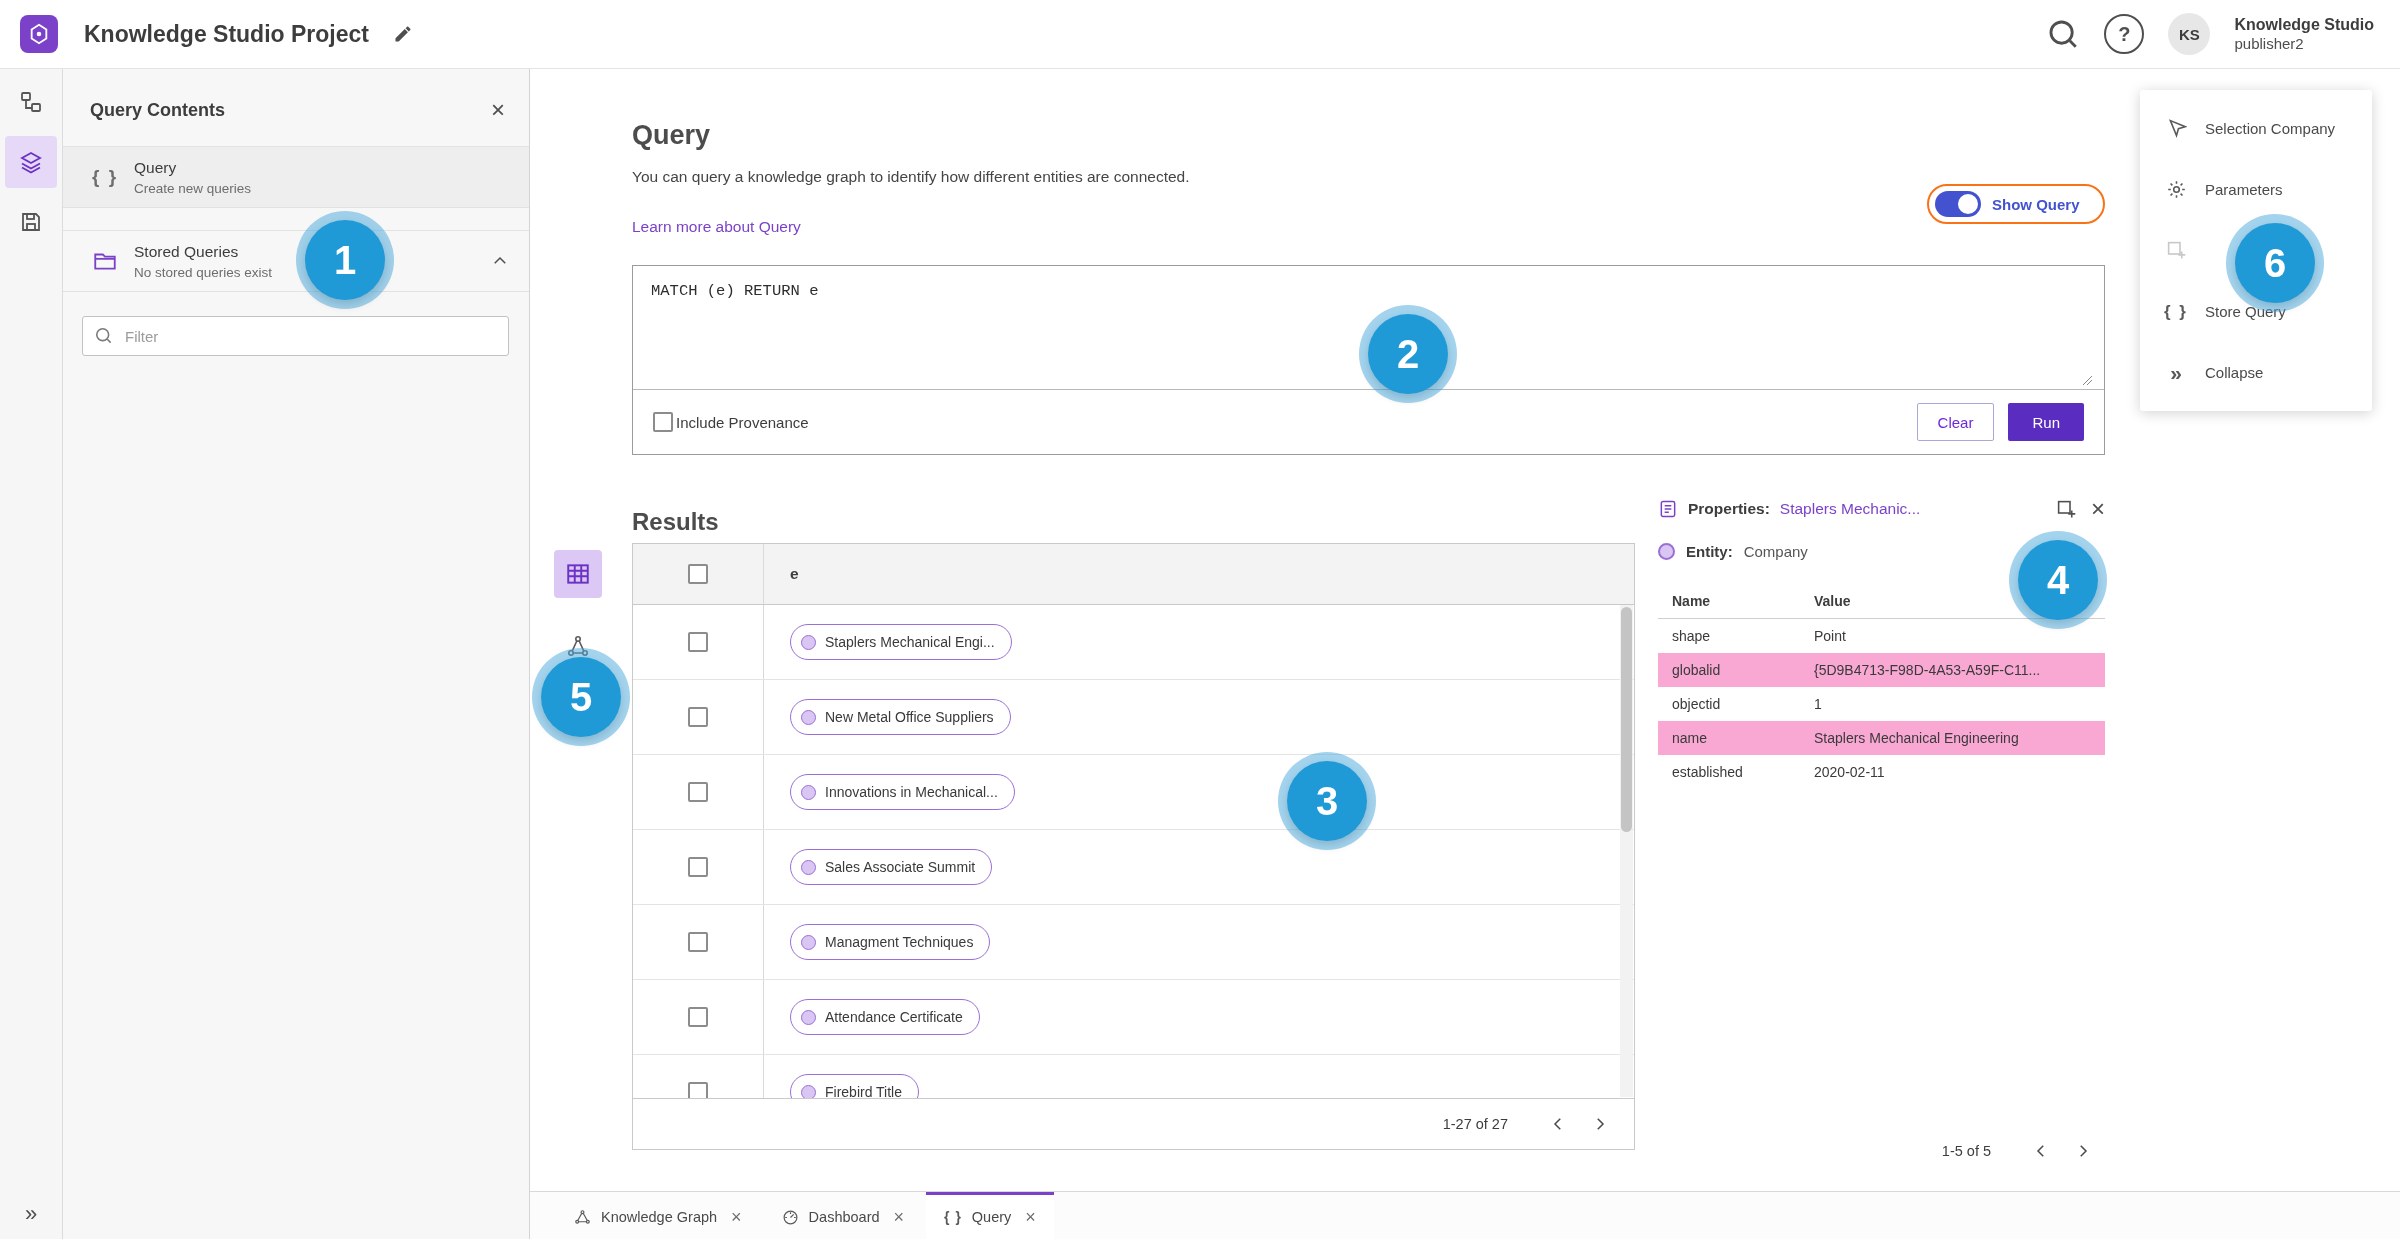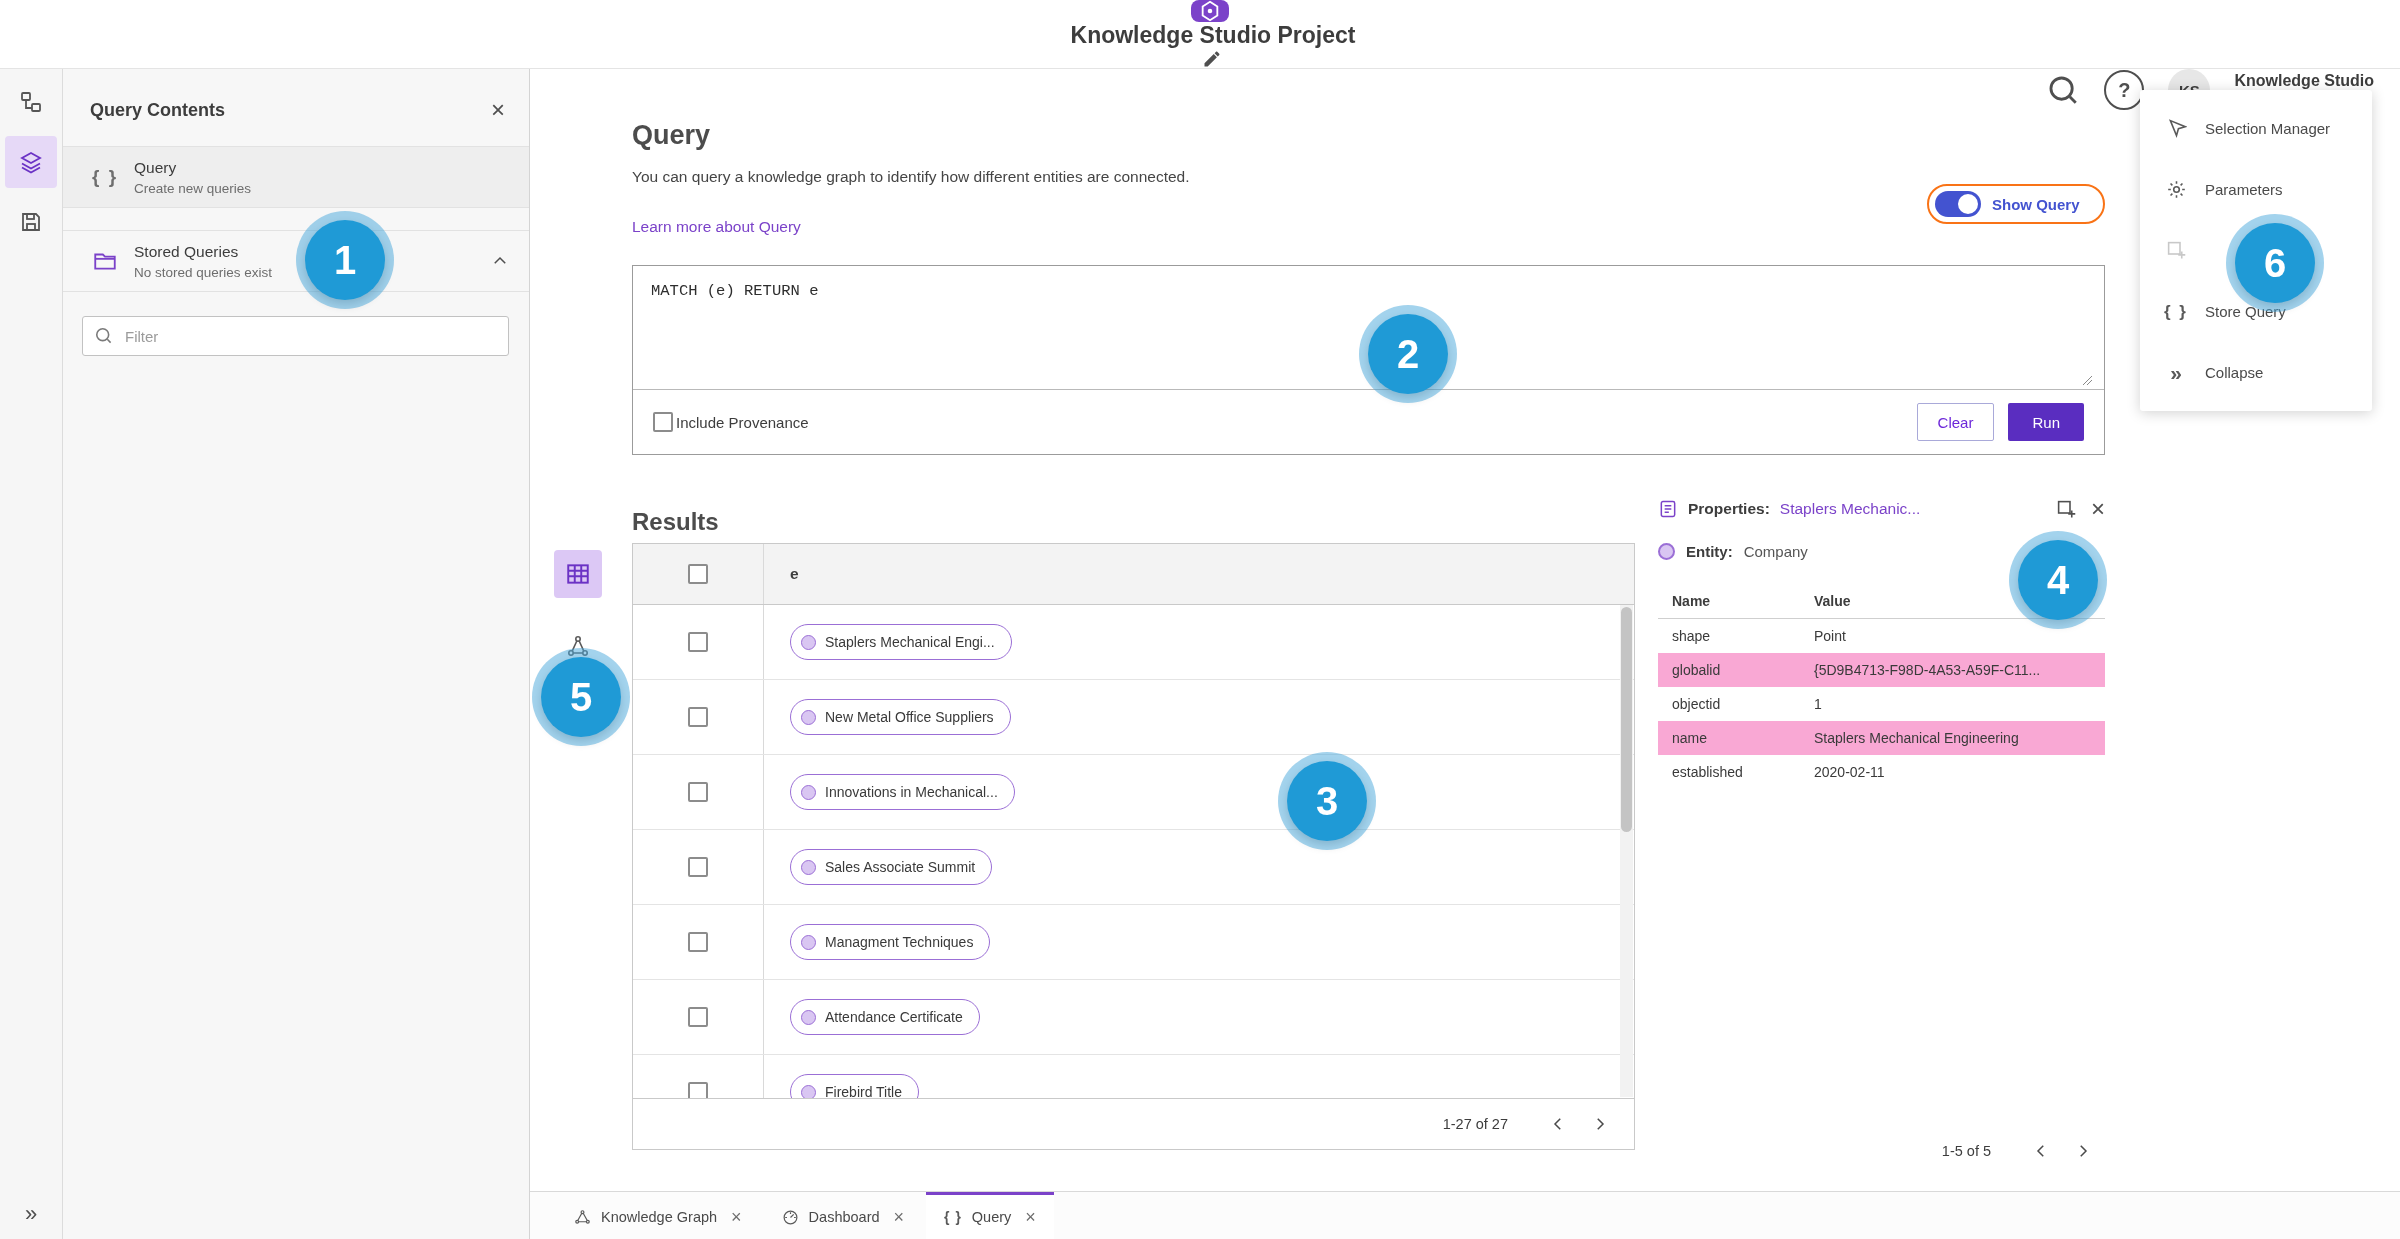--- a/index.html
+++ b/index.html
@@ -1,20 +1,20 @@
 <!DOCTYPE html>
 <html><head>
 <meta charset="utf-8">
 <style>
   html,body{margin:0;padding:0;background:#fff;}
   body{font-family:"Liberation Sans",sans-serif;-webkit-font-smoothing:antialiased;}
   .app{position:relative;width:2400px;height:1239px;overflow:hidden;background:#fff;}
 
   
-  .topbar{position:absolute;top:0;left:0;right:0;height:68px;background:#fff;border-bottom:1px solid #e4e4e4;display:flex;align-items:center;z-index:8;flex-direction:column;}
+  .topbar{position:absolute;top:0;left:0;right:0;height:68px;background:#fff;border-bottom:1px solid #e4e4e4;display:flex;align-items:center;z-index:8;}
   .logo{width:38px;height:38px;border-radius:8px;background:#7b42c9;margin-left:20px;display:flex;align-items:center;justify-content:center;cursor:pointer;}
   .app-title{margin-left:26px;font-size:23px;font-weight:700;color:#3d3d3d;}
   .edit-pencil{margin-left:24px;display:flex;cursor:pointer;}
   .topbar-right{margin-left:auto;display:flex;align-items:center;gap:24px;padding-right:26px;}
   .icon-btn{display:flex;align-items:center;justify-content:center;cursor:pointer;}
   .help-circle{width:36px;height:36px;border:2.5px solid #4f4f4f;border-radius:50%;display:flex;align-items:center;justify-content:center;font-size:20px;font-weight:700;color:#4f4f4f;}
   .avatar{width:42px;height:42px;border-radius:50%;background:#e7e7e7;display:flex;align-items:center;justify-content:center;font-size:15px;font-weight:700;color:#3d3d3d;cursor:pointer;}
   .user-block{line-height:1.25;cursor:pointer;}
   .user-name{font-size:16px;font-weight:700;color:#3d3d3d;}
   .user-sub{font-size:15px;color:#4d4d4d;}
@@ -441,21 +441,21 @@
     </section>
   </main>
 
   <div class="side-menu">
     <div class="sm-item">
       <span class="sm-icon">
         <svg width="21" height="21" viewBox="0 0 24 24" fill="none" stroke="currentColor" stroke-width="1.8">
             <path d="M5 3l7 17 2.2-7.8L22 10 5 3z"></path>
           </svg>
       </span>
-      <span>Selection Manager</span>
+      <span>Selection Company</span>
     </div>
     <div class="sm-item">
       <span class="sm-icon">
         <svg width="21" height="21" viewBox="0 0 24 24" fill="none" stroke="currentColor" stroke-width="1.8">
             <circle cx="12" cy="12" r="3.2"></circle>
             <path d="M12 2.5v3M12 18.5v3M2.5 12h3M18.5 12h3M5.2 5.2l2.1 2.1M16.7 16.7l2.1 2.1M18.8 5.2l-2.1 2.1M7.3 16.7l-2.1 2.1"></path>
           </svg>
       </span>
       <span>Parameters</span>
     </div>

